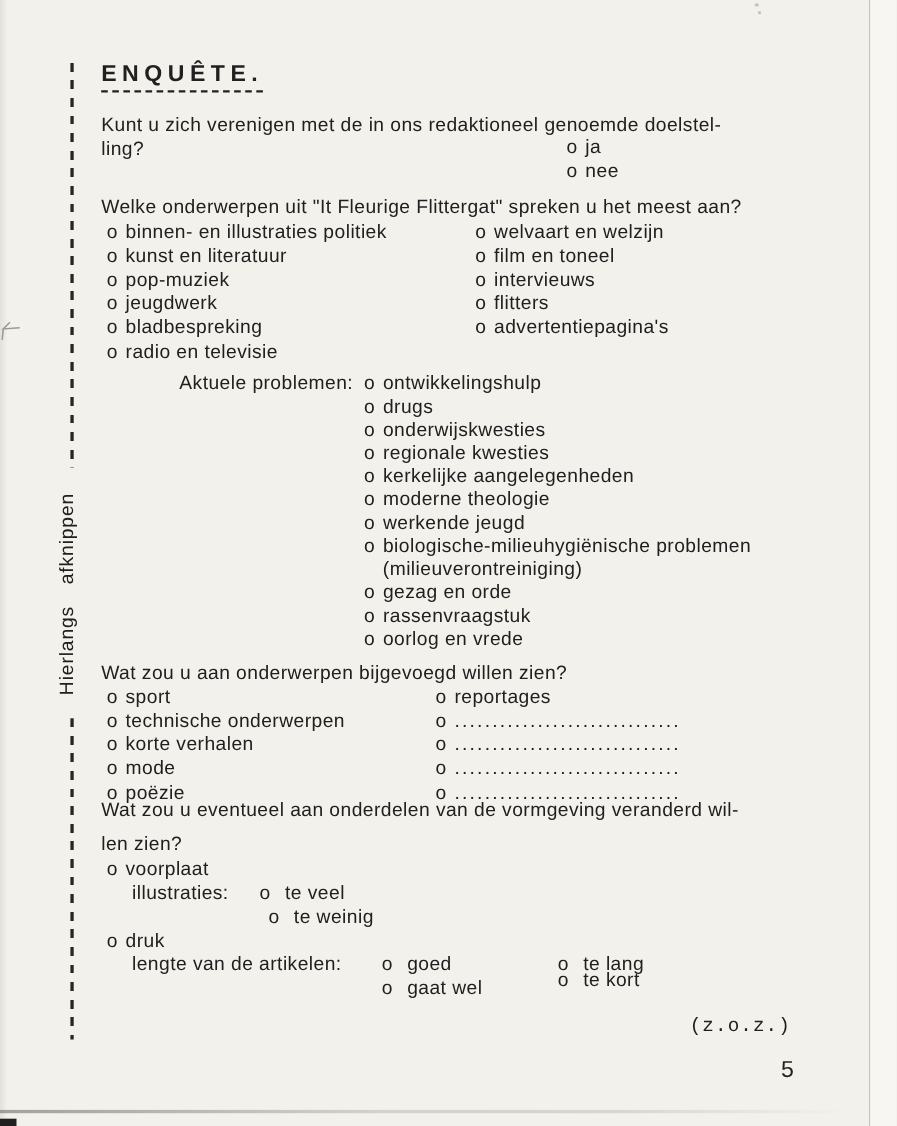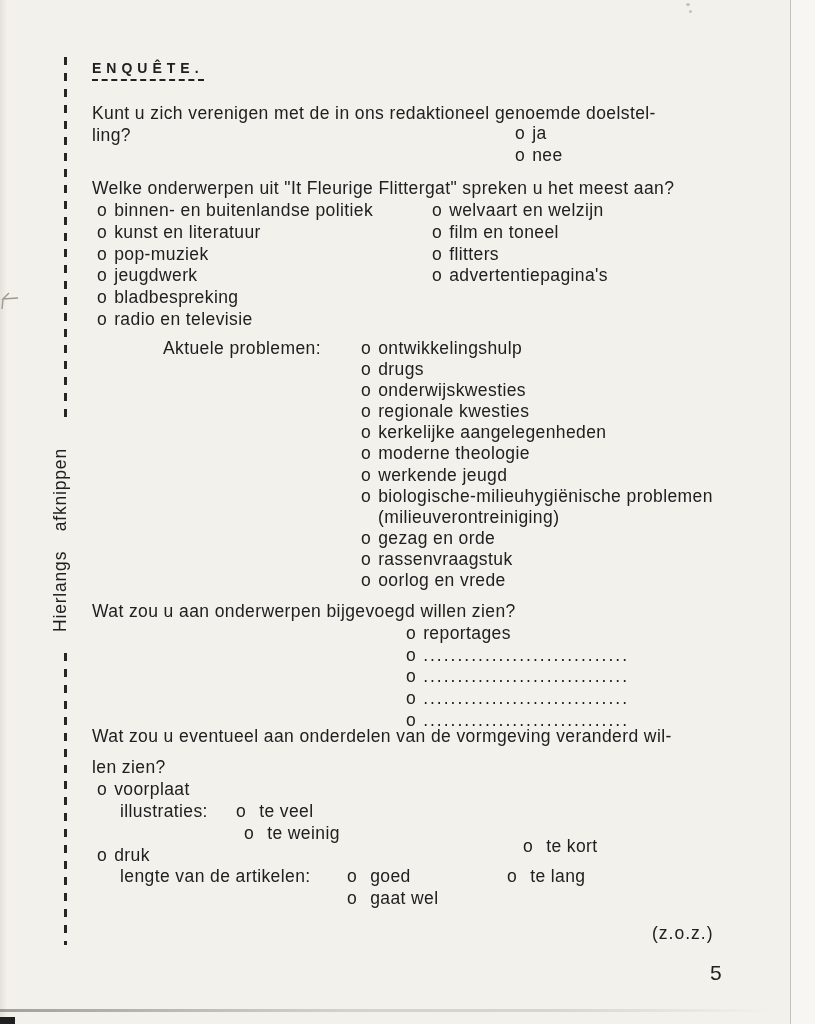--- a/index.html
+++ b/index.html
@@ -10,21 +10,21 @@
     color:#202020;
     font-size:17.5px;
     letter-spacing:0.4px;
     line-height:21.6px;
     font-weight:500;
   }
   .page{position:absolute;inset:0;}
   .abs{position:absolute;white-space:nowrap;}
   
   .title{
-    font-size:14px;letter-spacing:5px;font-weight:600;
+    font-size:21px;letter-spacing:5px;font-weight:600;
     padding-bottom:3px;border-bottom:2.5px dashed #222;
   }
   
   .cutline{
     position:absolute;left:64px;width:3px;
     background:repeating-linear-gradient(to bottom,#262626 0 8px,transparent 8px 16px);
   }
   .cutline.seg1{top:57px;height:368px;}
   .cutline.seg2{top:653px;height:292px;}
   .cutlabel{
@@ -79,52 +79,60 @@
 
   <div class="abs" style="left:92px;top:103px;">Kunt u zich verenigen met de in ons redaktioneel genoemde doelstel-</div>
   <div class="abs" style="left:92px;top:125px;">ling?</div>
   <div class="col" style="left:515px;top:123px;">
     <div class="opt"><span class="m">o</span><span>ja</span></div>
     <div class="opt"><span class="m">o</span><span>nee</span></div>
   </div>
 
   <div class="abs" style="left:92px;top:178px;">Welke onderwerpen uit "It Fleurige Flittergat" spreken u het meest aan?</div>
   <div class="col" style="left:97px;top:200px;line-height:21.8px;">
-    <div class="opt"><span class="m">o</span><span>binnen- en buitenlandse politiek</span></div>
+    <div class="opt"><span class="m">o</span><span>binnen- en illustraties politiek</span></div>
     <div class="opt"><span class="m">o</span><span>kunst en literatuur</span></div>
     <div class="opt"><span class="m">o</span><span>pop-muziek</span></div>
     <div class="opt"><span class="m">o</span><span>jeugdwerk</span></div>
     <div class="opt"><span class="m">o</span><span>bladbespreking</span></div>
     <div class="opt"><span class="m">o</span><span>radio en televisie</span></div>
   </div>
   <div class="col" style="left:432px;top:200px;line-height:21.8px;">
     <div class="opt"><span class="m">o</span><span>welvaart en welzijn</span></div>
     <div class="opt"><span class="m">o</span><span>film en toneel</span></div>
+    <div class="opt"><span class="m">o</span><span>intervieuws</span></div>
     <div class="opt"><span class="m">o</span><span>flitters</span></div>
     <div class="opt"><span class="m">o</span><span>advertentiepagina's</span></div>
   </div>
 
   <div class="abs" style="left:163px;top:338px;">Aktuele problemen:</div>
-  <div class="col" style="left:361px;top:338px;line-height:21.1px;">
+  <div class="col" style="left:331px;top:338px;line-height:21.1px;">
     <div class="opt"><span class="m">o</span><span>ontwikkelingshulp</span></div>
     <div class="opt"><span class="m">o</span><span>drugs</span></div>
     <div class="opt"><span class="m">o</span><span>onderwijskwesties</span></div>
     <div class="opt"><span class="m">o</span><span>regionale kwesties</span></div>
     <div class="opt"><span class="m">o</span><span>kerkelijke aangelegenheden</span></div>
     <div class="opt"><span class="m">o</span><span>moderne theologie</span></div>
     <div class="opt"><span class="m">o</span><span>werkende jeugd</span></div>
     <div class="opt"><span class="m">o</span><span>biologische-milieuhygiënische problemen</span></div>
     <div class="opt sub">(milieuverontreiniging)</div>
     <div class="opt"><span class="m">o</span><span>gezag en orde</span></div>
     <div class="opt"><span class="m">o</span><span>rassenvraagstuk</span></div>
     <div class="opt"><span class="m">o</span><span>oorlog en vrede</span></div>
   </div>
 
   <div class="abs" style="left:92px;top:601px;">Wat zou u aan onderwerpen bijgevoegd willen zien?</div>
-  <div class="col" style="left:406px;top:623px;line-height:21.7px;">
+  <div class="col" style="left:97px;top:623px;line-height:21.7px;">
+    <div class="opt"><span class="m">o</span><span>sport</span></div>
+    <div class="opt"><span class="m">o</span><span>technische onderwerpen</span></div>
+    <div class="opt"><span class="m">o</span><span>korte verhalen</span></div>
+    <div class="opt"><span class="m">o</span><span>mode</span></div>
+    <div class="opt"><span class="m">o</span><span>poëzie</span></div>
+  </div>
+  <div class="col" style="left:396px;top:623px;line-height:21.7px;">
     <div class="opt"><span class="m">o</span><span>reportages</span></div>
     <div class="opt"><span class="m">o</span><span class="dots">..............................</span></div>
     <div class="opt"><span class="m">o</span><span class="dots">..............................</span></div>
     <div class="opt"><span class="m">o</span><span class="dots">..............................</span></div>
     <div class="opt"><span class="m">o</span><span class="dots">..............................</span></div>
   </div>
 
   <div class="abs" style="left:92px;top:726px;">Wat zou u eventueel aan onderdelen van de vormgeving veranderd wil-</div>
   <div class="abs" style="left:92px;top:757px;">len zien?</div>
 
@@ -133,18 +141,18 @@
   <div class="abs" style="left:120px;top:801px;">illustraties:</div>
   <div class="abs" style="left:236px;top:801px;"><span class="m wide">o</span><span>te veel</span></div>
   <div class="abs" style="left:244px;top:823px;"><span class="m wide">o</span><span>te weinig</span></div>
 
   <div class="abs" style="left:97px;top:845px;text-align:center;"><span class="m">o</span><span>druk</span></div>
 
   <div class="abs" style="left:120px;top:866px;">lengte van de artikelen:</div>
   <div class="abs" style="left:347px;top:866px;"><span class="m wide">o</span><span>goed</span></div>
   <div class="abs" style="left:507px;top:866px;"><span class="m wide">o</span><span>te lang</span></div>
   <div class="abs" style="left:347px;top:888px;"><span class="m wide">o</span><span>gaat wel</span></div>
-  <div class="abs" style="left:507px;top:836px;margin-left:16px;"><span class="m wide">o</span><span>te kort</span></div>
+  <div class="abs" style="left:507px;top:880px;"><span class="m wide">o</span><span>te kort</span></div>
 
-  <div class="abs zoz" style="left:652px;top:923px;">(z.o.z.)</div>
+  <div class="abs zoz" style="left:627px;top:923px;font-family:Liberation Mono, monospace;">(z.o.z.)</div>
   <div class="abs pagenum" style="left:710px;top:962px;">5</div>
 
 </div>
 
 </body></html>

